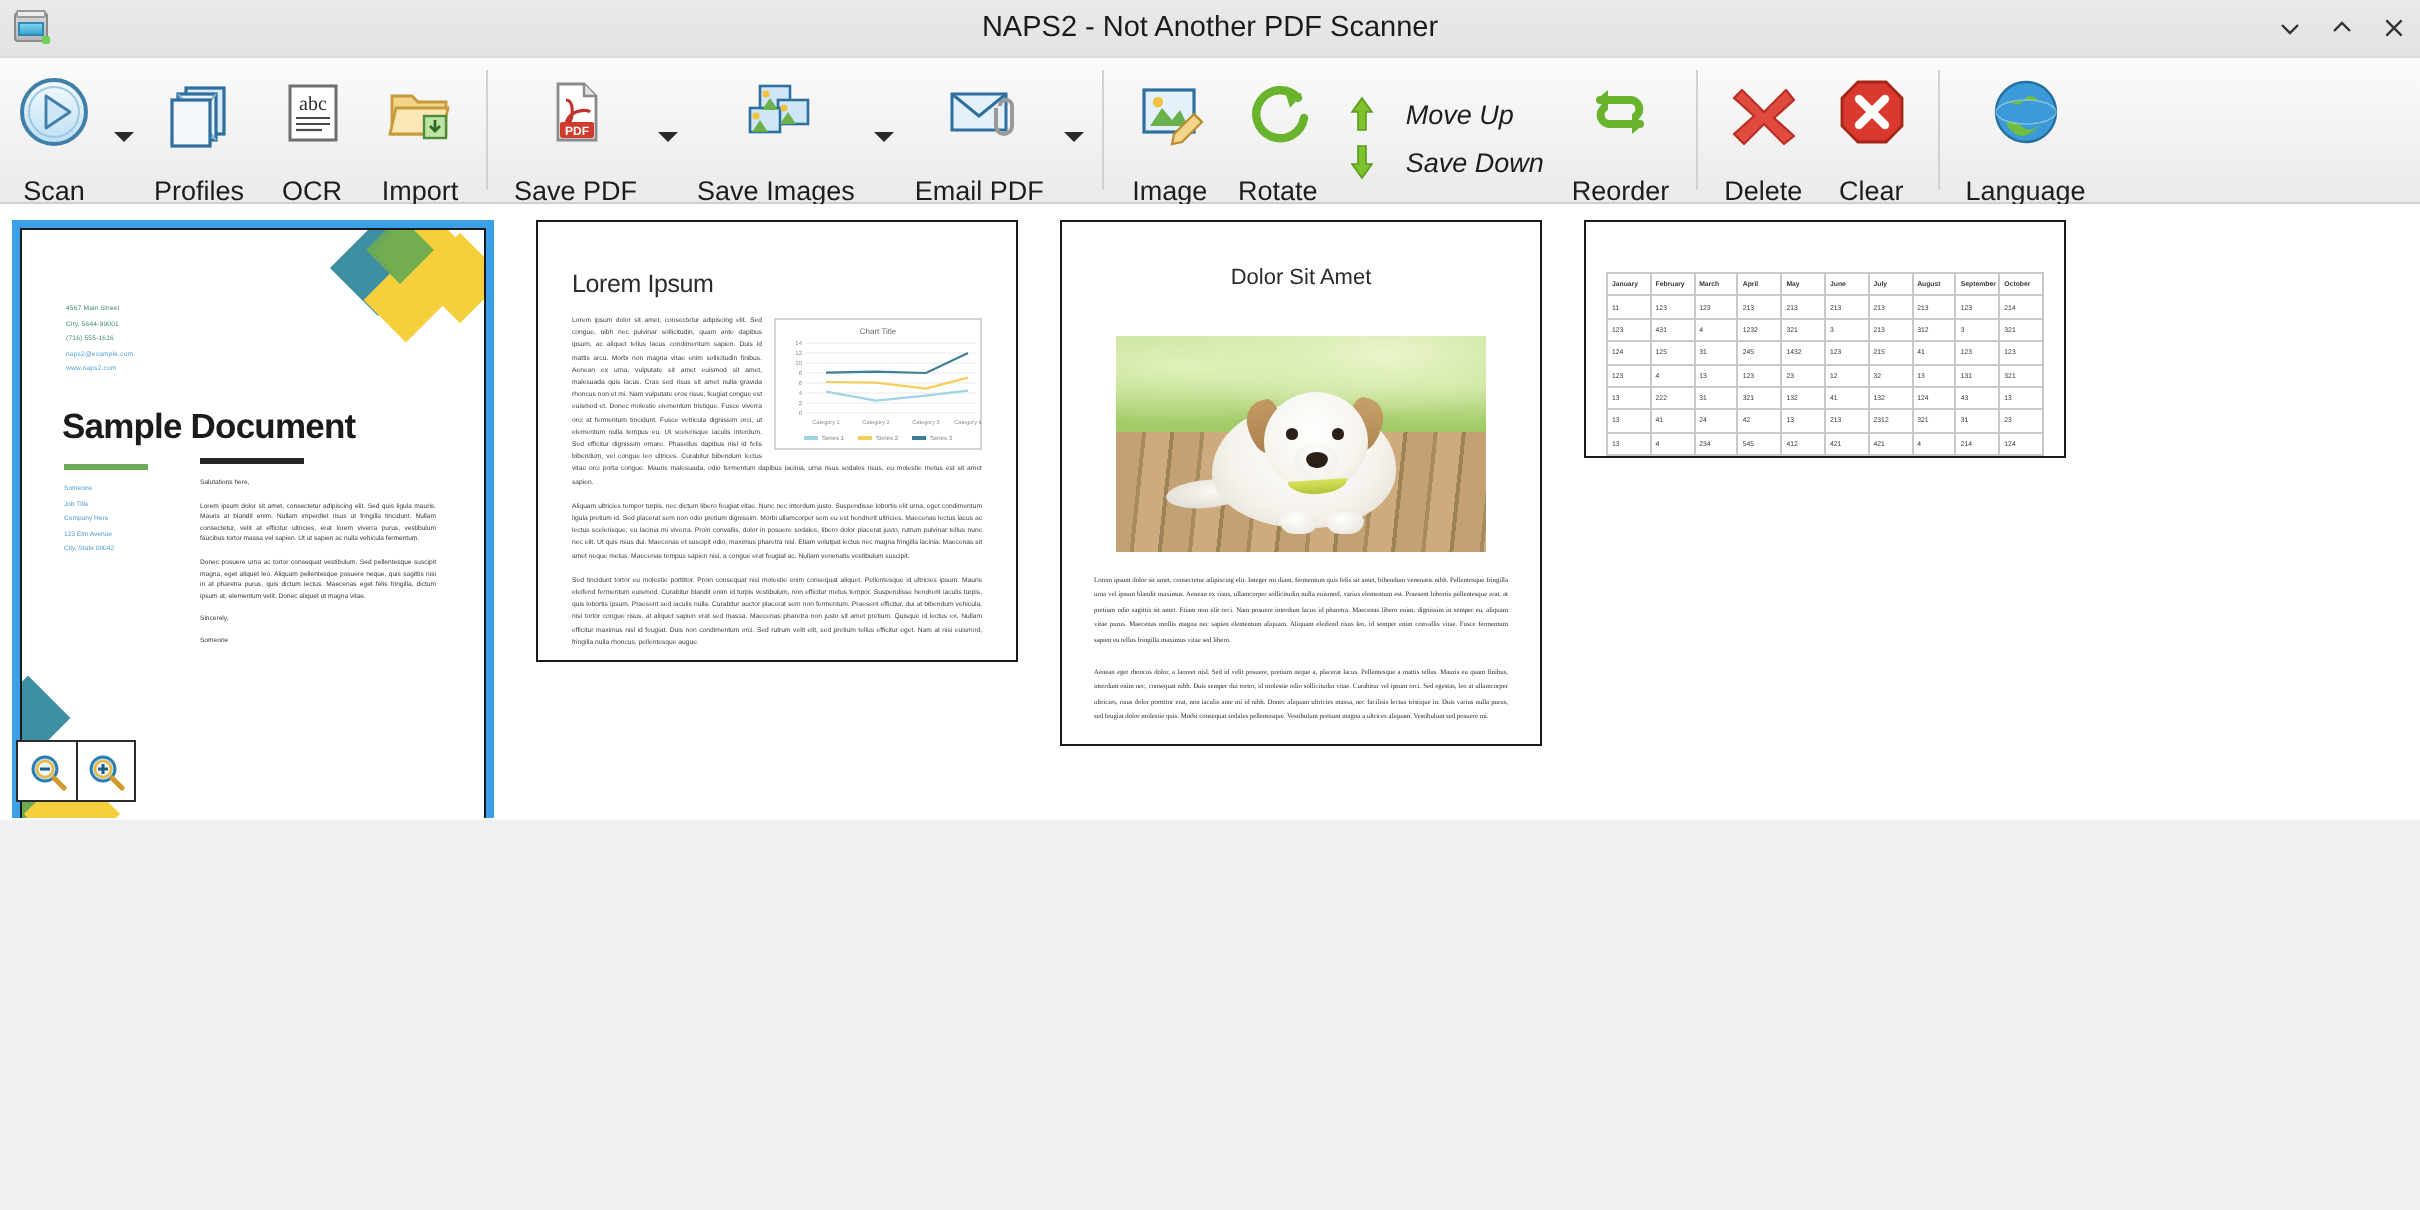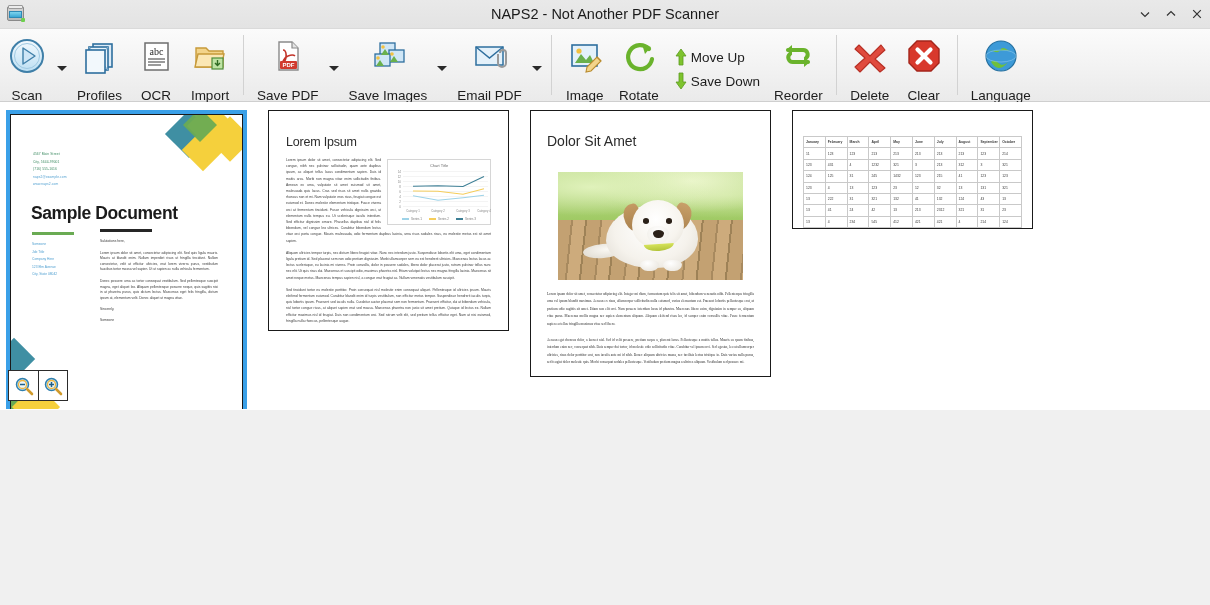--- a/index.html
+++ b/index.html
@@ -88,23 +88,24 @@
   }
   .caret { width: 0; height: 0; border-left: 5px solid transparent;
            border-right: 5px solid transparent; border-top: 5px solid #2a2a2a; }
 
   
   .tb-move {
     display: flex; flex-direction: column; justify-content: center;
     height: 66px; padding: 6px 2px 0 4px;
   }
   .move-row {
-    display: flex; align-items: center; gap: 4px;
+    display: flex; align-items: center; gap: 16px;
     padding: 2px 4px; cursor: default; border: 1px solid transparent;
     border-radius: 3px;
+    font-style: italic;
   }
   .move-lbl { font-size: 13.5px; color: #1d1d1d; white-space: nowrap; }
 
   
   .content {
     flex: 1 1 auto; background: #ffffff;
     position: relative; overflow: hidden;
   }
   .thumb-strip {
     display: flex; align-items: flex-start; gap: 21px;
@@ -171,21 +172,21 @@
   .p2 .chart-legend {
     position: absolute; bottom: 2px; left: 0; right: 0;
     display: flex; justify-content: center; gap: 7px;
     font-size: 3px; color: #7a7a7a;
   }
   .p2 .lg { display: flex; align-items: center; gap: 2px; }
   .p2 .lg i { width: 7px; height: 2px; display: block; }
 
   
   .p3 { padding: 22px 16px 0 16px; position: relative; height: 100%; }
-  .p3 .h1 { font-size: 14px; color: #2b2b2b; margin-bottom: 23px; }
+  .p3 .h1 { font-size: 11px; color: #2b2b2b; text-align: center; margin-bottom: 23px; }
   .p3 .photo {
     width: 185px; height: 108px; margin: 0 auto 11px auto;
     position: relative; overflow: hidden;
     background: linear-gradient(to bottom, #bcd98a 0%, #a8cf6e 32%, #caa46f 44%, #b88f5c 100%);
   }
   .p3 .photo .blur-top {
     position: absolute; left: 0; top: 0; right: 0; height: 46%;
     background:
       radial-gradient(ellipse at 18% 30%, rgba(226,243,190,.95) 0%, rgba(160,205,100,0) 58%),
       radial-gradient(ellipse at 72% 18%, rgba(243,250,215,.85) 0%, rgba(150,198,95,0) 55%),

